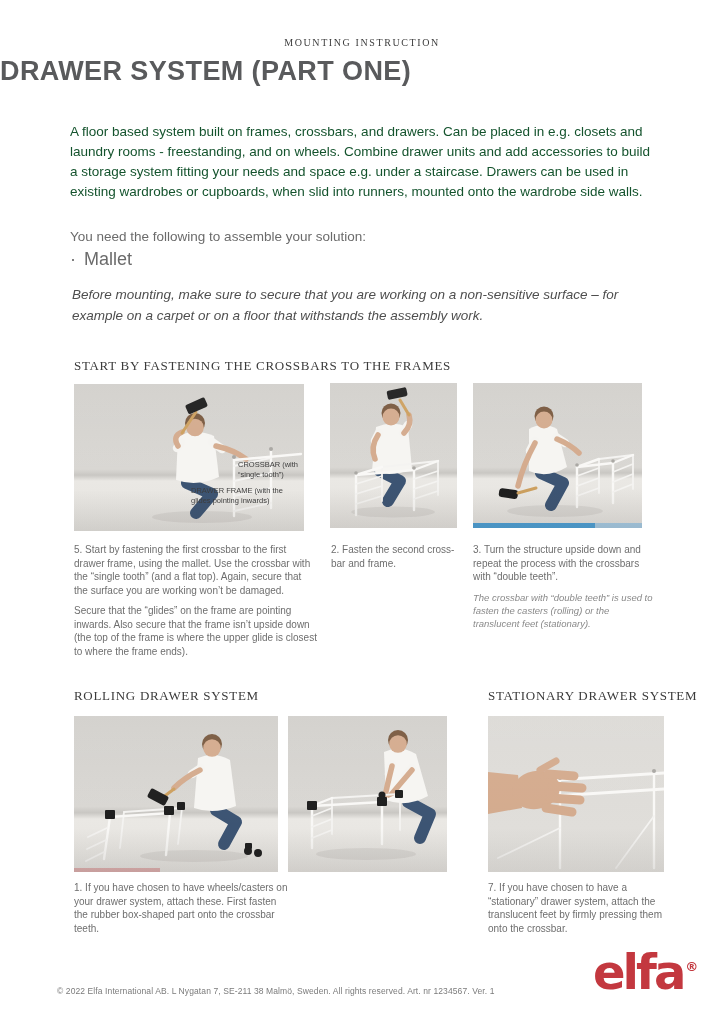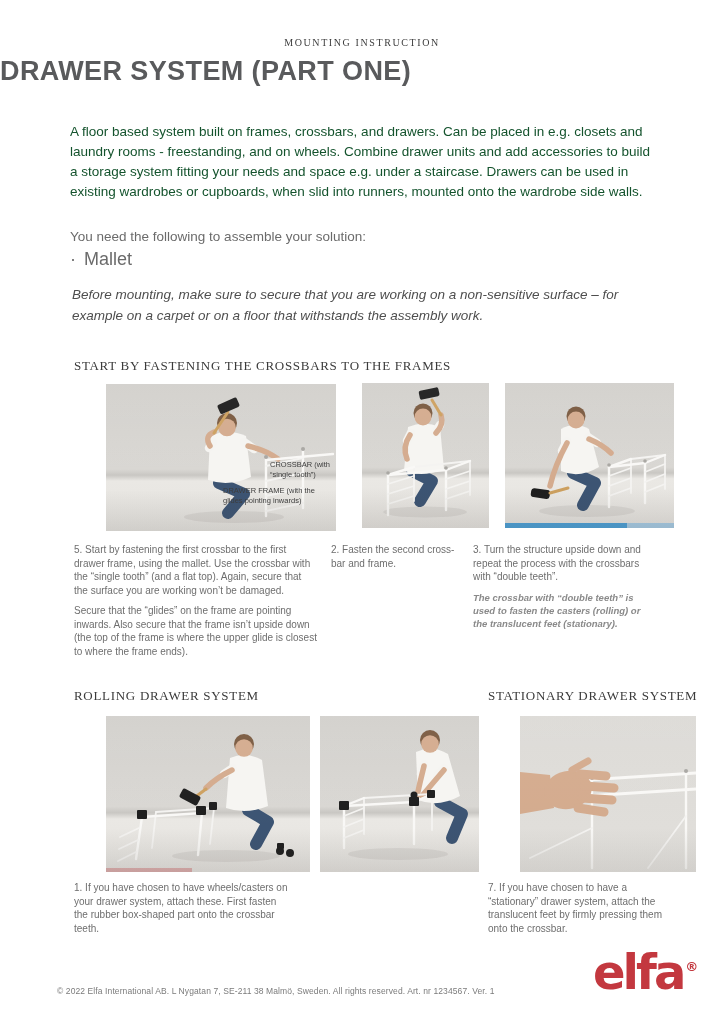--- a/index.html
+++ b/index.html
@@ -31,42 +31,41 @@
     position:absolute;
     font-family:"Liberation Serif", "DejaVu Serif", serif;
     font-size:13px; letter-spacing:0.7px; color:#3b3b3b;
   }
   #heading-crossbars  { left:74px;  top:358px; }
   #heading-rolling    { left:74px;  top:688px; }
   #heading-stationary { left:488px; top:688px; }
 
   .photo { position:absolute; overflow:hidden;
     background:linear-gradient(180deg,#d2d0cc 0%,#d9d7d3 58%,#c9c7c3 62%,#eae8e4 66%,#e5e3df 100%);
-    margin-left:32px;
   }
   .photo-light { background:linear-gradient(180deg,#dcdad6 0%,#e0deda 72%,#e7e5e1 100%); }
   .photo::after { content:""; position:absolute; inset:0; pointer-events:none;
     background:linear-gradient(180deg, rgba(255,255,255,0.05) 0%, rgba(0,0,0,0) 72%, rgba(70,65,60,0.13) 100%);
   }
   .photo svg { position:absolute; left:0; top:0; display:block; }
 
   #photo-step1 { left:74px;  top:384px; width:230px; height:147px; }
   #photo-step2 { left:330px; top:383px; width:127px; height:145px; }
   #photo-step3 { left:473px; top:383px; width:169px; height:145px; }
   #photo-roll1 { left:74px;  top:716px; width:204px; height:156px; }
   #photo-roll2 { left:288px; top:716px; width:159px; height:156px; }
   #photo-stat1 { left:488px; top:716px; width:176px; height:156px; }
 
   .ph-label { position:absolute; font-size:7.5px; line-height:10px; color:#3d3d3d; z-index:2; }
   #label-crossbar { left:164px; top:76px;  width:64px; }
   #label-frame    { left:117px; top:102px; width:110px; }
 
   .cap { position:absolute; font-size:10px; line-height:13.5px; color:#6e6e6e; }
   .cap p { margin:0 0 7px 0; }
-  .cap .note { font-style:italic; font-size:9.5px; line-height:13px; color:#8a8a8a;font-weight:bold; }
+  .cap .note { font-style:italic; font-size:9.5px; line-height:13px; color:#8a8a8a; }
   #cap-step1 { left:74px;  top:543px; width:244px; }
   #cap-step2 { left:331px; top:543px; width:124px; }
   #cap-step3 { left:473px; top:543px; width:184px; }
   #cap-roll1 { left:74px;  top:881px; width:216px; }
   #cap-roll2 { left:288px; top:881px; width:156px; }
   #cap-stat1 { left:488px; top:881px; width:184px; }
 
   .footer-copy { position:absolute; left:57px; top:986px; font-size:8.5px; color:#7b7b7b; letter-spacing:0.1px; }
   .logo {
     position:absolute; left:593px; top:948px;

